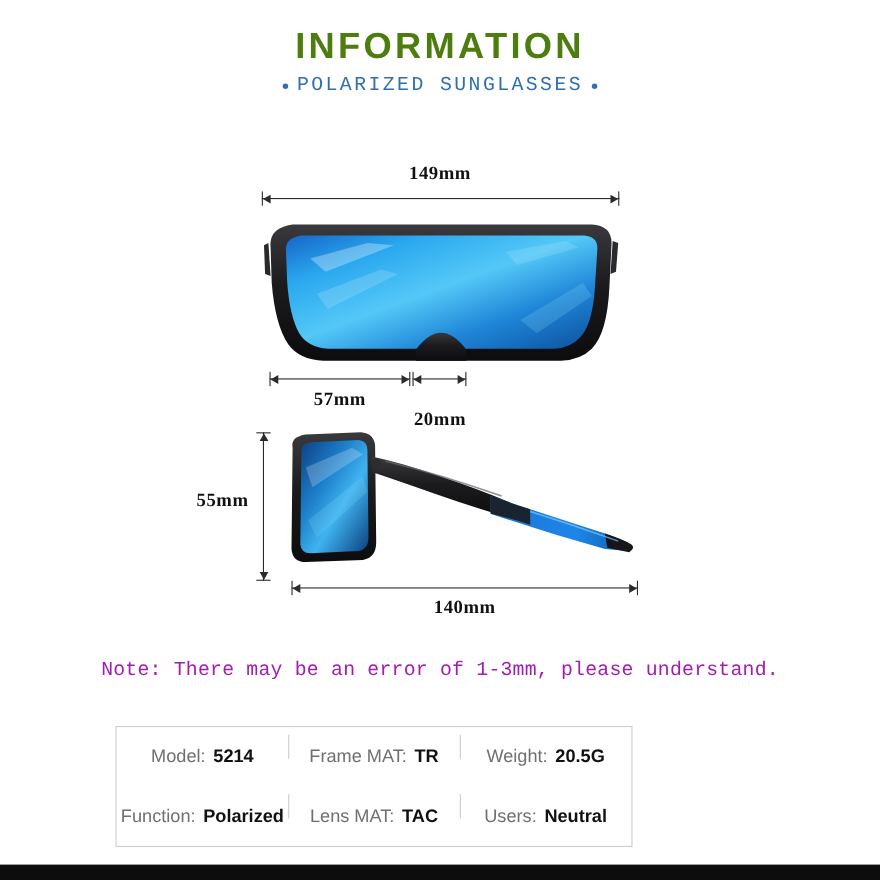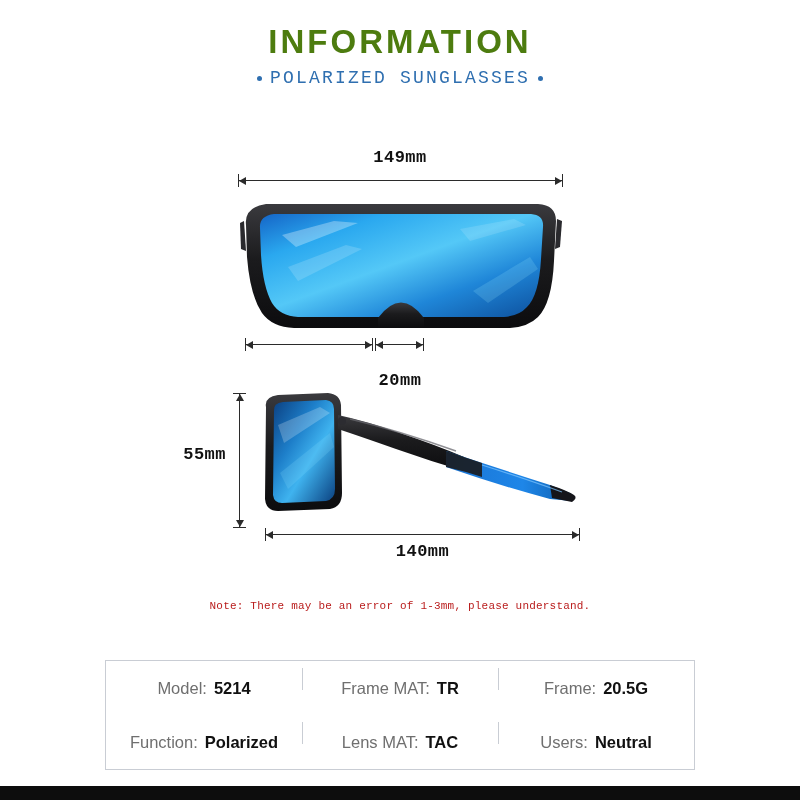--- a/index.html
+++ b/index.html
@@ -60,21 +60,21 @@
 
   
   .front-block {
     position: absolute;
     top: 148px;
     left: 0;
     width: 100%;
     height: 230px;
   }
   .dim-label {
-    font-family: Liberation Mono, monospace;
+    font-family: Liberation Serif, serif;
     font-weight: bold;
     color: #111;
     font-size: 17px;
     letter-spacing: .5px;
   }
   .label-149 {
     position: absolute;
     top: 0px;
     left: 0;
     width: 100%;
@@ -178,32 +178,32 @@
     height: 140px;
   }
 
   
   .note {
     position: absolute;
     top: 600px;
     left: 0;
     width: 100%;
     text-align: center;
-    font-size: 11px;
-    color: #b91c1c;
+    font-size: 18px;
+    color: #a21caf;
     font-family: "Liberation Mono", monospace;
     letter-spacing: .2px;
   }
 
   
   .spec-table {
     position: absolute;
     left: 105px;
     top: 660px;
-    width: 590px;
+    width: 470px;
     height: 110px;
     border: 1px solid #c9cdd4;
     box-sizing: border-box;
     display: flex;
     flex-direction: column;
   }
   .spec-row {
     display: flex;
     flex: 1;
     align-items: center;
@@ -326,20 +326,21 @@
       <span class="arrow l"></span>
         <span class="arrow r"></span>
     </div>
     <div class="ruler ruler-20">
       <span class="bar"></span>
         <span class="cap l"></span>
         <span class="cap r"></span>
       <span class="arrow l"></span>
         <span class="arrow r"></span>
     </div>
+    <div class="dim-label label-57">57mm</div>
     <div class="dim-label label-20">20mm</div>
   </div>
 
   <div class="side-block">
 
     <div class="ruler-v ruler-55">
       <span class="bar"></span>
         <span class="cap t"></span>
         <span class="cap b"></span>
       <span class="arrow t"></span>
@@ -386,21 +387,21 @@
     <div class="spec-row">
       <div class="spec-cell">
         <span class="spec-key">Model:</span>
         <span class="spec-val">5214</span>
       </div>
       <div class="spec-cell">
         <span class="spec-key">Frame MAT:</span>
         <span class="spec-val">TR</span>
       </div>
       <div class="spec-cell">
-        <span class="spec-key">Frame:</span>
+        <span class="spec-key">Weight:</span>
         <span class="spec-val">20.5G</span>
       </div>
     </div>
     <div class="spec-row">
       <div class="spec-cell">
         <span class="spec-key">Function:</span>
         <span class="spec-val">Polarized</span>
       </div>
       <div class="spec-cell">
         <span class="spec-key">Lens MAT:</span>

